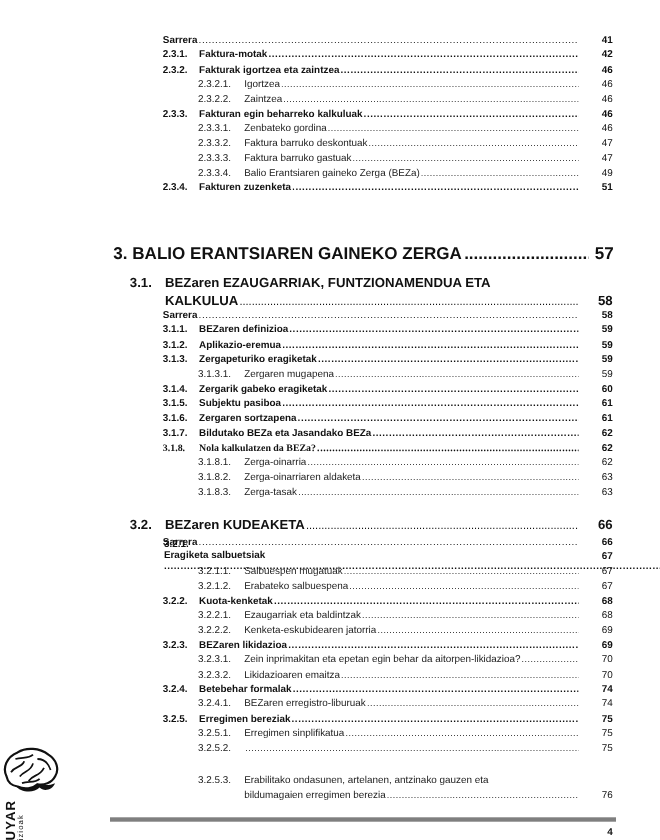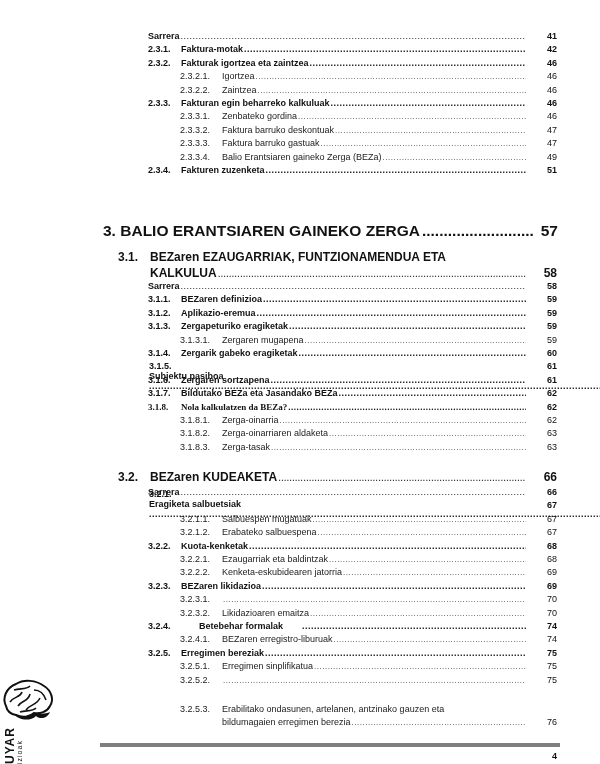--- a/index.html
+++ b/index.html
@@ -149,21 +149,21 @@
       <span class="title">Zergaren mugapena</span>
       <span class="leader"></span>
     </div>
     <div class="pg" style="top: 334.6px;">59</div>
     <div class="row l-3" style="top: 348px;">
       <span class="num">3.1.4.</span>
       <span class="title">Zergarik gabeko eragiketak</span>
       <span class="leader"></span>
     </div>
     <div class="pg bold" style="top: 348px;">60</div>
-    <div class="row l-3" style="top: 361.4px; flex-direction: column;">
+    <div class="row l-3" style="top: 361.4px;">
       <span class="num">3.1.5.</span>
       <span class="title">Subjektu pasiboa</span>
       <span class="leader"></span>
     </div>
     <div class="pg bold" style="top: 361.4px;">61</div>
     <div class="row l-3" style="top: 374.8px;">
       <span class="num">3.1.6.</span>
       <span class="title">Zergaren sortzapena</span>
       <span class="leader"></span>
     </div>
@@ -240,30 +240,31 @@
     </div>
     <div class="pg" style="top: 567.4px;">69</div>
     <div class="row l-3" style="top: 580.8px;">
       <span class="num">3.2.3.</span>
       <span class="title">BEZaren likidazioa</span>
       <span class="leader"></span>
     </div>
     <div class="pg bold" style="top: 580.8px;">69</div>
     <div class="row l-4" style="top: 594.2px;">
       <span class="num">3.2.3.1.</span>
+      <span class="title">Zein inprimakitan eta epetan egin behar da aitorpen-likidazioa?</span>
       <span class="leader"></span>
     </div>
     <div class="pg" style="top: 594.2px;">70</div>
     <div class="row l-4" style="top: 607.6px;">
       <span class="num">3.2.3.2.</span>
       <span class="title">Likidazioaren emaitza</span>
       <span class="leader"></span>
     </div>
     <div class="pg" style="top: 607.6px;">70</div>
-    <div class="row l-3" style="top: 621px; gap: 18px;">
+    <div class="row l-3" style="top: 621px;">
       <span class="num">3.2.4.</span>
       <span class="title">Betebehar formalak</span>
       <span class="leader"></span>
     </div>
     <div class="pg bold" style="top: 621px;">74</div>
     <div class="row l-4" style="top: 634.4px;">
       <span class="num">3.2.4.1.</span>
       <span class="title">BEZaren erregistro-liburuak</span>
       <span class="leader"></span>
     </div>

